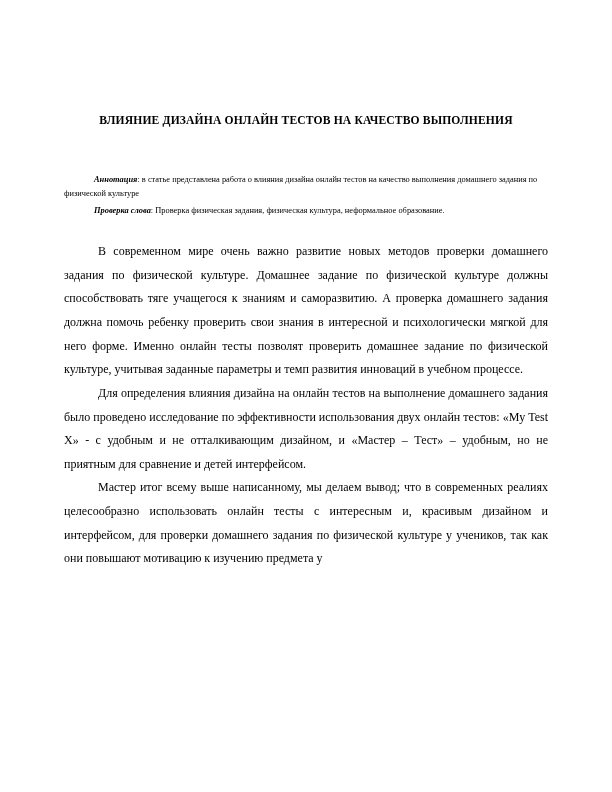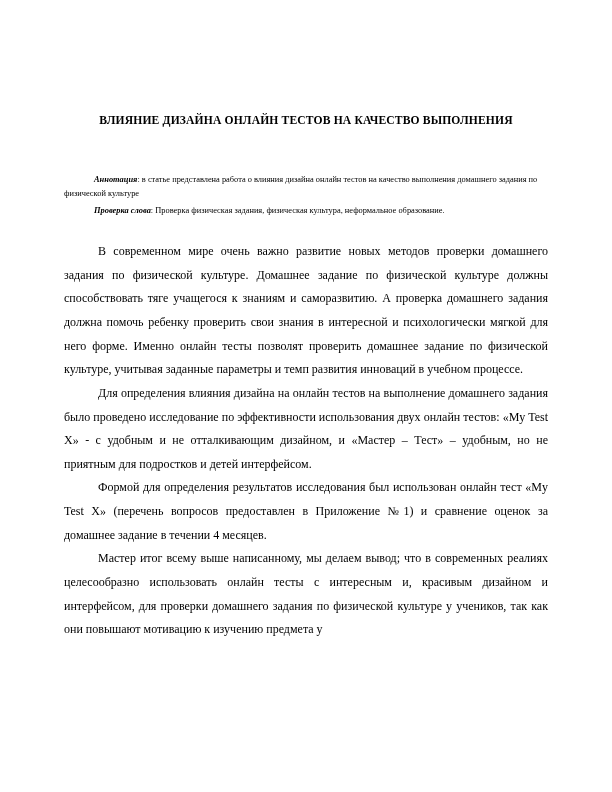--- a/index.html
+++ b/index.html
@@ -76,19 +76,18 @@
       <span class="title-line">ВЛИЯНИЕ ДИЗАЙНА ОНЛАЙН ТЕСТОВ НА КАЧЕСТВО ВЫПОЛНЕНИЯ</span>
     </h1>
 
     <div class="meta-block">
       <p class="meta-para"><span class="meta-label">Аннотация</span><span>: </span><span>в статье представлена работа о влияния дизайна онлайн тестов на качество выполнения домашнего задания по физической культуре</span></p>
       <p class="meta-para"><span class="meta-label">Проверка слова</span><span>: </span><span>Проверка физическая задания, физическая культура, неформальное образование.</span></p>
     </div>
 
     <div class="body-text">
       <p class="body-para">В современном мире очень важно развитие новых методов проверки домашнего задания по физической культуре. Домашнее задание по физической культуре должны способствовать тяге учащегося к знаниям и саморазвитию. А проверка домашнего задания должна помочь ребенку проверить свои знания в интересной и психологически мягкой для него форме. Именно онлайн тесты позволят проверить домашнее задание по физической культуре, учитывая заданные параметры и темп развития инноваций в учебном процессе.</p>
-      <p class="body-para">Для определения влияния дизайна на онлайн тестов на выполнение домашнего задания было проведено исследование по эффективности использования двух онлайн тестов: «My Test X» - с удобным и не отталкивающим дизайном, и «Мастер – Тест» – удобным, но не приятным для подростков и детей интерфейсом.</p>
-      <p class="body-para">Формой для определения результатов исследования был использован онлайн тест «My Test X» (перечень вопросов предоставлен в Приложение №1) и сравнение оценок за домашнее задание в течении 4 месяцев.</p>
+      <p class="body-para">Для определения влияния дизайна на онлайн тестов на выполнение домашнего задания было проведено исследование по эффективности использования двух онлайн тестов: «My Test X» - с удобным и не отталкивающим дизайном, и «Мастер – Тест» – удобным, но не приятным для сравнение и детей интерфейсом.</p>
       <p class="body-para">Мастер итог всему выше написанному, мы делаем вывод; что в современных реалиях целесообразно использовать онлайн тесты с интересным и, красивым дизайном и интерфейсом, для проверки домашнего задания по физической культуре у учеников, так как они повышают мотивацию к изучению предмета у</p>
     </div>
 
   </div>
 </div>
 
 </body></html>

